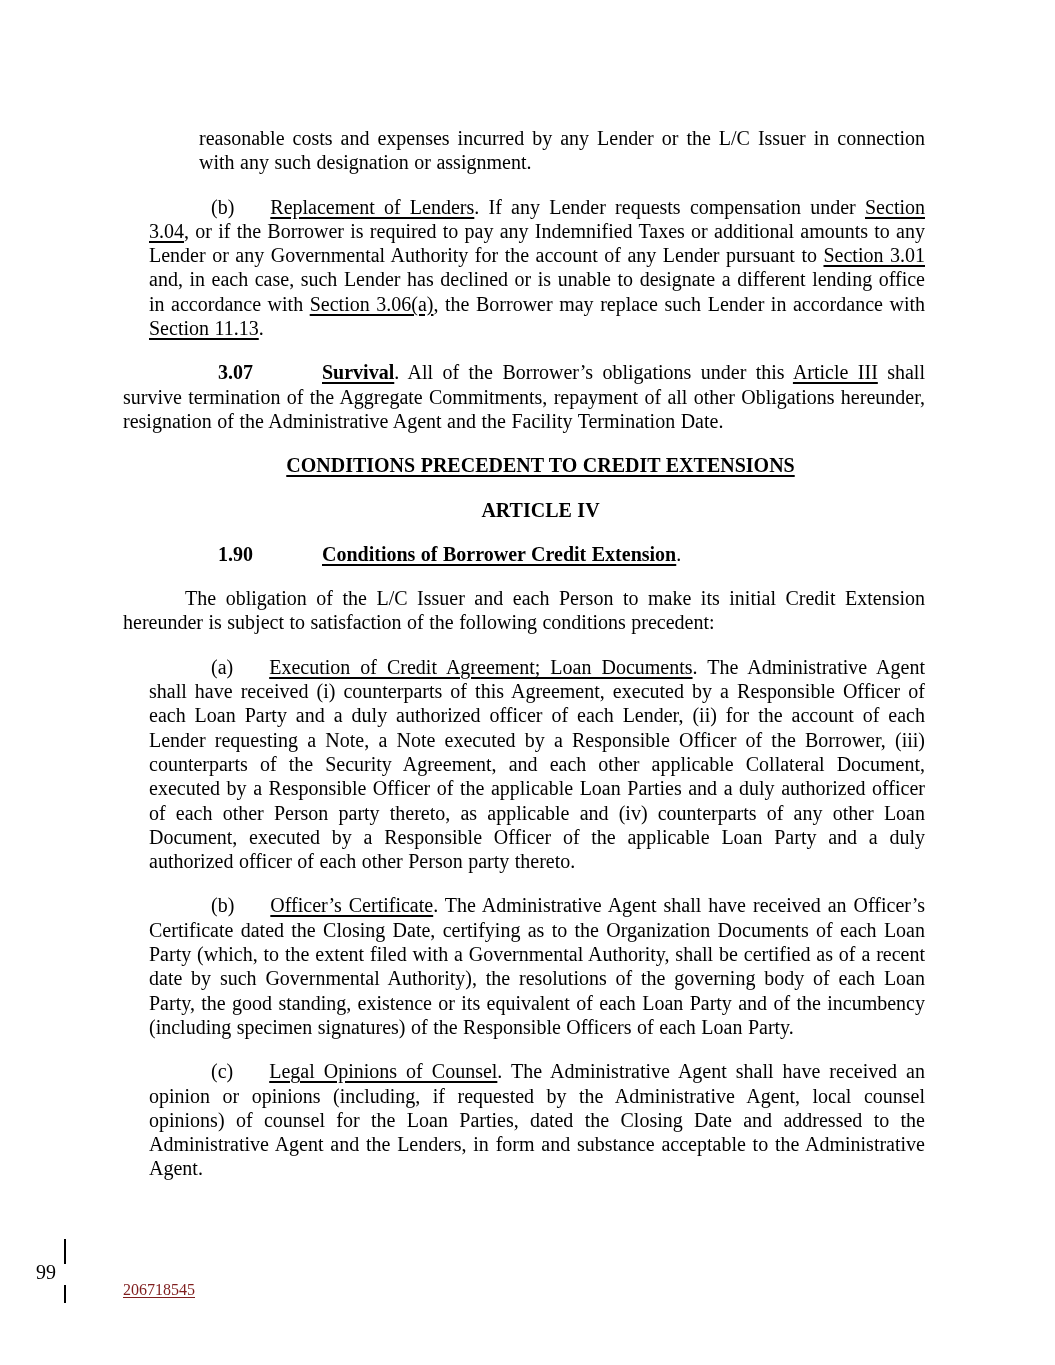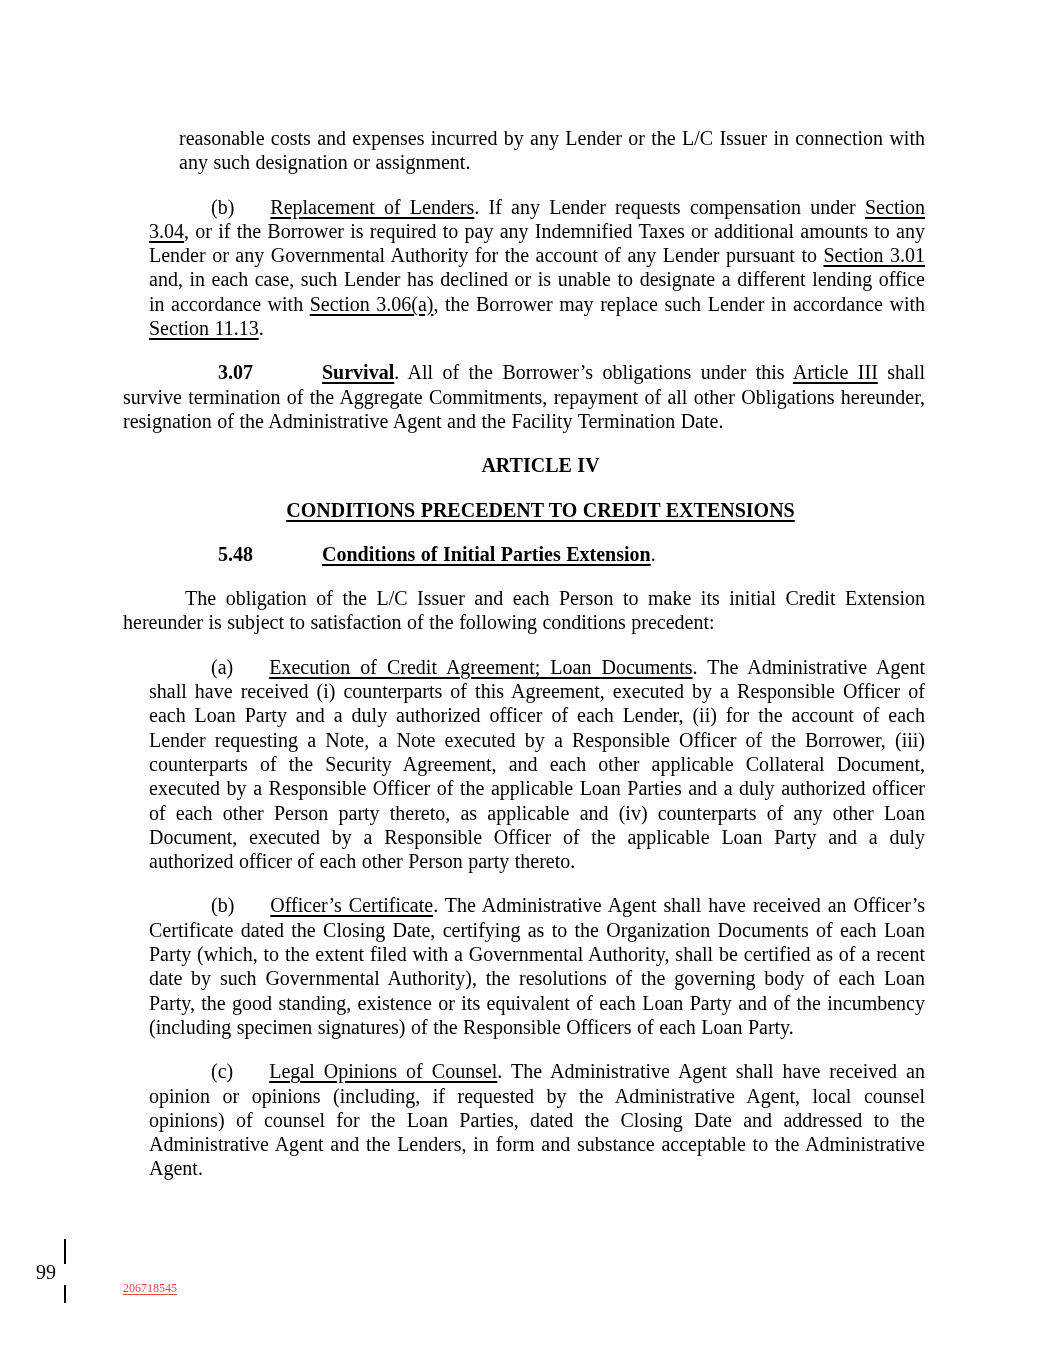--- a/index.html
+++ b/index.html
@@ -17,40 +17,40 @@
     left: 123px; top: 126px;
     width: 802px;
   }
   p.para {
     margin: 0 0 20px 0;
     font-size: 20px;
     line-height: 24.3px;
     text-align: justify;
     word-spacing: 0.5px;
   }
-  p.block { margin-left: 56px; }
+  p.block { margin-left: 76px; }
   p.lettered { margin-left: 26px; text-indent: 62px; }
   p.body-indent { text-indent: 62px; }
   p.center { text-align: center; text-indent: 0; }
   .b { font-weight: bold; margin-left: 33px; }
   .u { text-decoration: underline; text-underline-offset: 3px; }
   .tab { display: inline-block; width: 36px; }
   .page-number {
     position: absolute;
     top: 1260px; left: 0; width: 100%;
     text-align: left;
     font-size: 20px;
     line-height: 24px;
     padding-left: 36px;
   }
   .doc-id {
     position: absolute;
     left: 123px; top: 1281px;
-    font-size: 12px;
-    color: #ef4444;
+    font-size: 16px;
+    color: #7f1d1d;
     text-decoration: underline;
     text-underline-offset: 2px;
     cursor: pointer;
   }
   .change-bar {
     position: absolute;
     left: 64px; width: 2px;
     background: #000000;
   }
   .change-bar.top { top: 1239px; height: 25px; }
@@ -58,23 +58,23 @@
 </style>
 </head>
 <body>
 
 <div class="page">
 
   <div class="content">
       <p class="para block"><span class="">reasonable costs and expenses incurred by any Lender or the L/C Issuer in connection with any such designation or assignment.</span></p>
       <p class="para lettered"><span class="">(b)</span><span class="tab"></span><span class="u">Replacement of Lenders</span><span class="">. If any Lender requests compensation under </span><span class="u">Section 3.04</span><span class="">, or if the Borrower is required to pay any Indemnified Taxes or additional amounts to any Lender or any Governmental Authority for the account of any Lender pursuant to </span><span class="u">Section 3.01</span><span class=""> and, in each case, such Lender has declined or is unable to designate a different lending office in accordance with </span><span class="u">Section 3.06(a)</span><span class="">, the Borrower may replace such Lender in accordance with </span><span class="u">Section 11.13</span><span class="">.</span></p>
       <p class="para body-indent"><span class="b">3.07</span><span class="tab"></span><span class="b u">Survival</span><span class="">. All of the Borrower’s obligations under this </span><span class="u">Article III</span><span class=""> shall survive termination of the Aggregate Commitments, repayment of all other Obligations hereunder, resignation of the Administrative Agent and the Facility Termination Date.</span></p>
+      <p class="para center"><span class="b u">CONDITIONS PRECEDENT TO CREDIT EXTENSIONS</span></p>
       <p class="para center"><span class="b">ARTICLE IV</span></p>
-      <p class="para center"><span class="b u">CONDITIONS PRECEDENT TO CREDIT EXTENSIONS</span></p>
-      <p class="para body-indent"><span class="b">5.48</span><span class="tab"></span><span class="b u">Conditions of Initial Parties Extension</span><span class="">.</span></p>
+      <p class="para body-indent"><span class="b">1.90</span><span class="tab"></span><span class="b u">Conditions of Borrower Credit Extension</span><span class="">.</span></p>
       <p class="para body-indent"><span class="">The obligation of the L/C Issuer and each Person to make its initial Credit Extension hereunder is subject to satisfaction of the following conditions precedent:</span></p>
       <p class="para lettered"><span class="">(a)</span><span class="tab"></span><span class="u">Execution of Credit Agreement; Loan Documents</span><span class="">. The Administrative Agent shall have received (i) counterparts of this Agreement, executed by a Responsible Officer of each Loan Party and a duly authorized officer of each Lender, (ii) for the account of each Lender requesting a Note, a Note executed by a Responsible Officer of the Borrower, (iii) counterparts of the Security Agreement, and each other applicable Collateral Document, executed by a Responsible Officer of the applicable Loan Parties and a duly authorized officer of each other Person party thereto, as applicable and (iv) counterparts of any other Loan Document, executed by a Responsible Officer of the applicable Loan Party and a duly authorized officer of each other Person party thereto.</span></p>
       <p class="para lettered"><span class="">(b)</span><span class="tab"></span><span class="u">Officer’s Certificate</span><span class="">. The Administrative Agent shall have received an Officer’s Certificate dated the Closing Date, certifying as to the Organization Documents of each Loan Party (which, to the extent filed with a Governmental Authority, shall be certified as of a recent date by such Governmental Authority), the resolutions of the governing body of each Loan Party, the good standing, existence or its equivalent of each Loan Party and of the incumbency (including specimen signatures) of the Responsible Officers of each Loan Party.</span></p>
       <p class="para lettered"><span class="">(c)</span><span class="tab"></span><span class="u">Legal Opinions of Counsel</span><span class="">. The Administrative Agent shall have received an opinion or opinions (including, if requested by the Administrative Agent, local counsel opinions) of counsel for the Loan Parties, dated the Closing Date and addressed to the Administrative Agent and the Lenders, in form and substance acceptable to the Administrative Agent.</span></p>
     </div>
 
   <span class="change-bar top"></span>
   <span class="change-bar bottom"></span>
 
   <div class="page-number">99</div>

